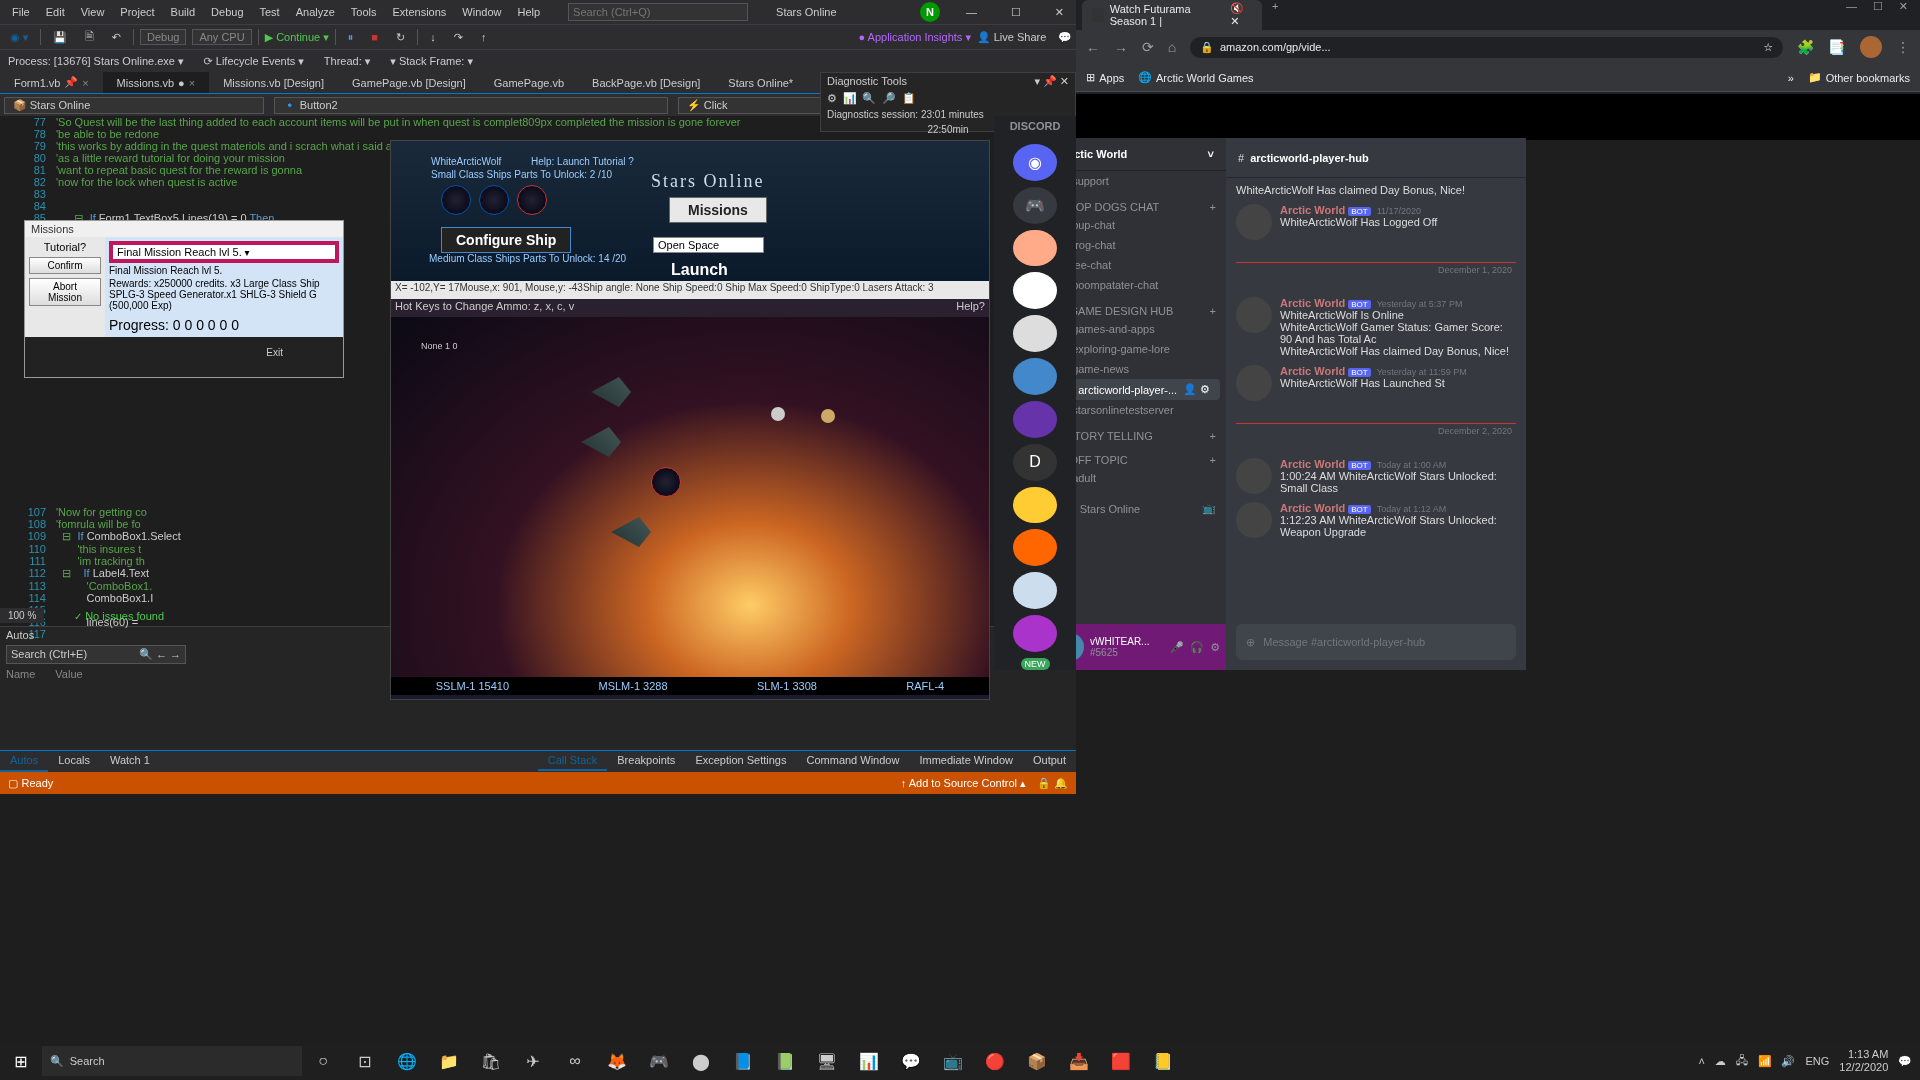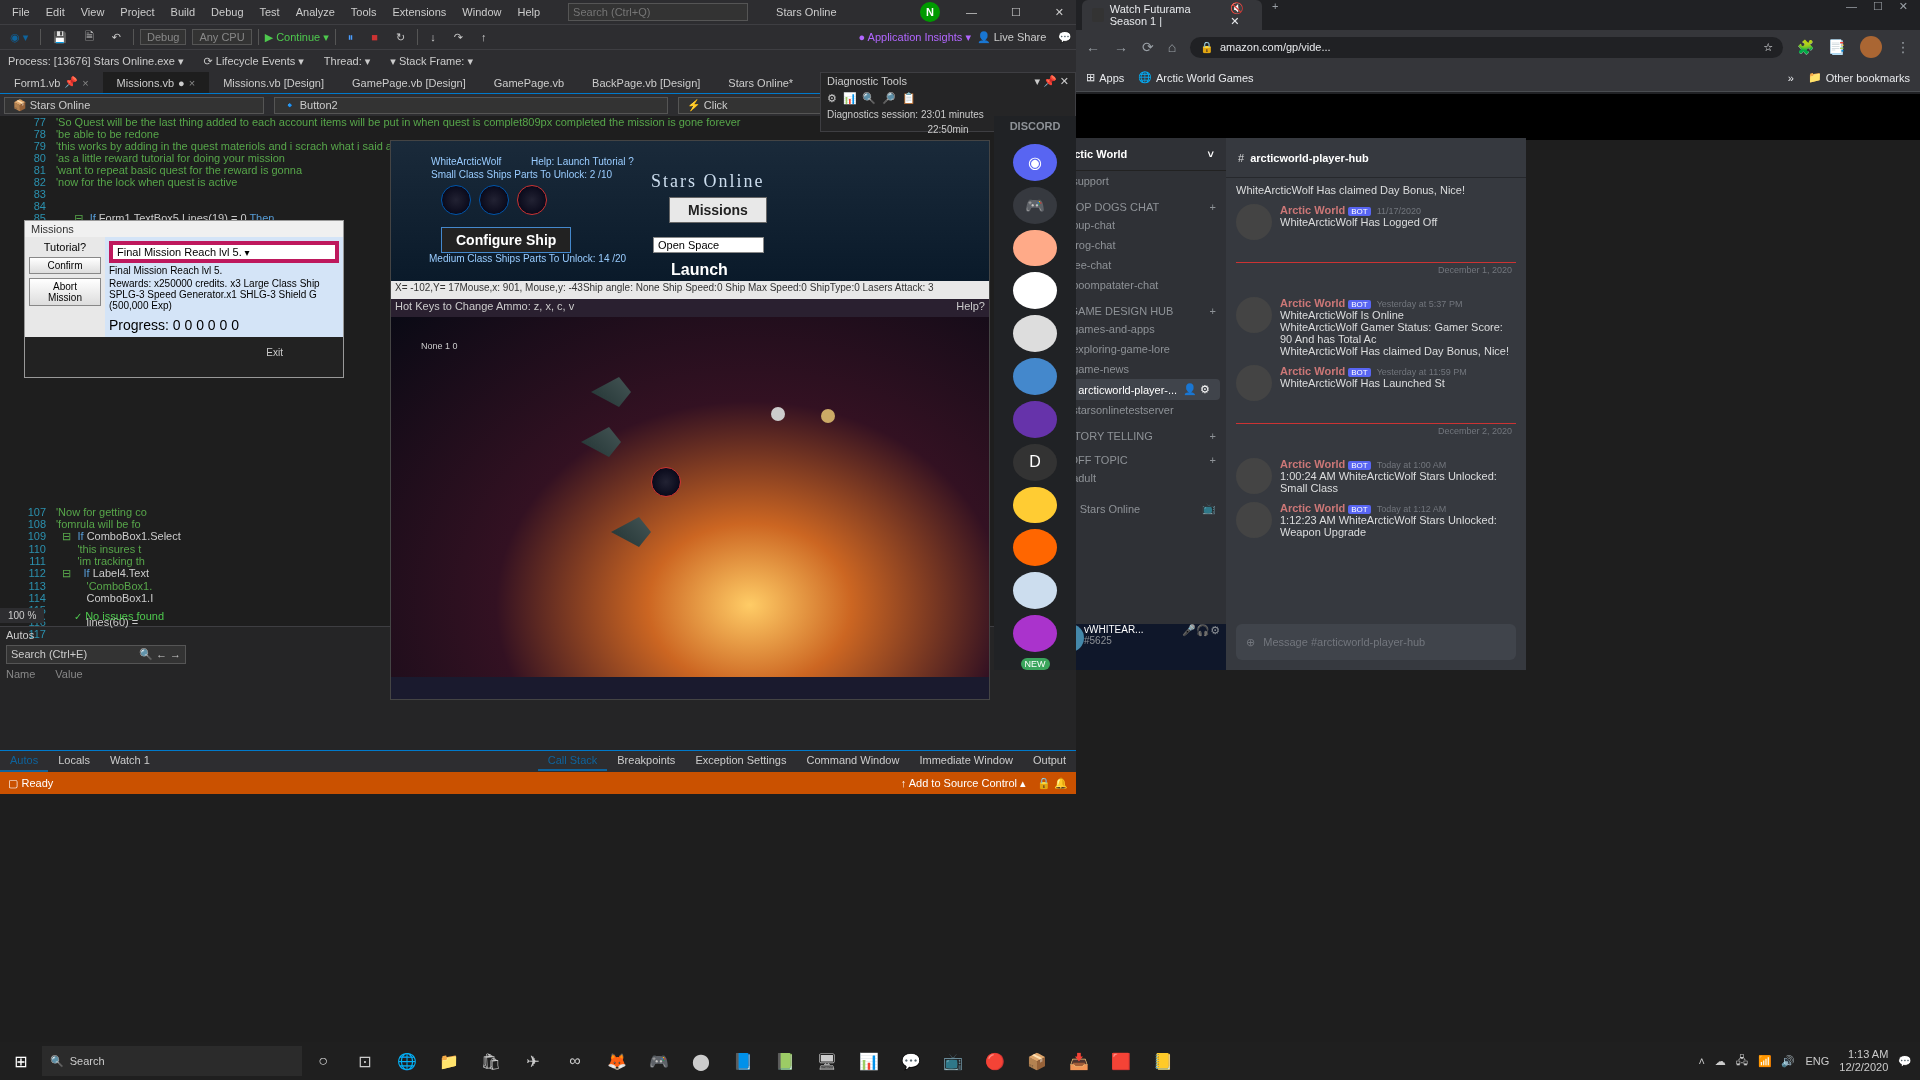--- a/index.html
+++ b/index.html
@@ -86,21 +86,21 @@
 .davatar{width:44px;height:44px;border-radius:50%;background:#36393f;display:flex;align-items:center;justify-content:center;color:#fff;font-size:16px}
 .davatar.disc{background:#5865f2}
 .dnew{background:#3ba55c;color:#fff;font-size:9px;padding:1px 4px;border-radius:8px}
 .discord-head{position:absolute;left:994px;top:116px;width:82px;height:24px;background:#202225;color:#8e9297;text-align:center;padding-top:4px;font-size:11px;font-weight:bold;z-index:50}
 .dside{position:absolute;left:1050px;top:138px;width:176px;height:532px;background:#2f3136;z-index:49;color:#8e9297}
 .dserv{padding:10px 12px;color:#fff;font-weight:bold;display:flex;justify-content:space-between;border-bottom:1px solid #222}
 .dcat{padding:10px 10px 2px;font-size:10px;color:#8e9297;display:flex;justify-content:space-between;text-transform:uppercase}
 .dchan{padding:4px 10px;display:flex;align-items:center;gap:6px}
 .dchan.active{background:#40444b;color:#fff;border-radius:4px;margin:0 6px}
 .dchan .hash{color:#72767d}
-.duser{position:absolute;bottom:0;left:0;right:0;height:46px;background:#0f172a;display:flex;align-items:flex-start;padding:0 6px;}
+.duser{position:absolute;bottom:0;left:0;right:0;height:46px;background:#701a75;display:flex;align-items:center;padding:0 6px;gap:6px}
 .chat{position:absolute;left:1226px;top:138px;width:300px;height:532px;background:#36393f;z-index:48;color:#dcddde}
 .chathead{height:40px;border-bottom:1px solid #26282c;display:flex;align-items:center;padding:0 12px;gap:6px}
 .chatbody{padding:6px 10px;height:440px;overflow:hidden}
 .msg{margin:8px 0;display:flex;gap:8px}
 .mavatar{width:36px;height:36px;border-radius:50%;background:#444;flex-shrink:0}
 .mtext{flex:1}
 .mname{color:#c77;font-weight:bold;display:inline}
 .mbot{background:#5865f2;color:#fff;font-size:8px;padding:0 3px;border-radius:2px;margin-left:3px}
 .mtime{color:#72767d;font-size:9px;margin-left:6px}
 .mbodyt{color:#dcddde;font-size:11px}
@@ -388,20 +388,26 @@
     </div>
   <div class="gview">
     <div class="gship" style="left:200px;top:60px"></div>
     <div class="gship" style="left:190px;top:110px"></div>
     <div class="gicon red" style="position:absolute;left:260px;top:150px"></div>
     <div class="gship" style="left:220px;top:200px"></div>
     <div style="position:absolute;left:380px;top:90px;width:14px;height:14px;border-radius:50%;background:#ccc"></div>
     <div style="position:absolute;left:430px;top:92px;width:14px;height:14px;border-radius:50%;background:#ca6"></div>
   </div>
   <div class="gnone">None 1 0</div>
+  <div class="gbot">
+    <span>SSLM-1  15410</span>
+      <span>MSLM-1  3288</span>
+      <span>SLM-1  3308</span>
+      <span>RAFL-4</span>
+  </div>
 </div>
 
 <div class="gright">
   <div class="grline"><span>lvl:    3</span>&nbsp;&nbsp;&nbsp;&nbsp;<span>Exp:     778000</span></div>
   <div class="grline">Heavy Class Ships    Parts To Unlock:   6    /40</div>
   <div style="display:flex;gap:4px;padding:4px">
       <div class="gicon"></div>
       <div class="gicon"></div>
       <div class="gicon"></div>
     </div>

